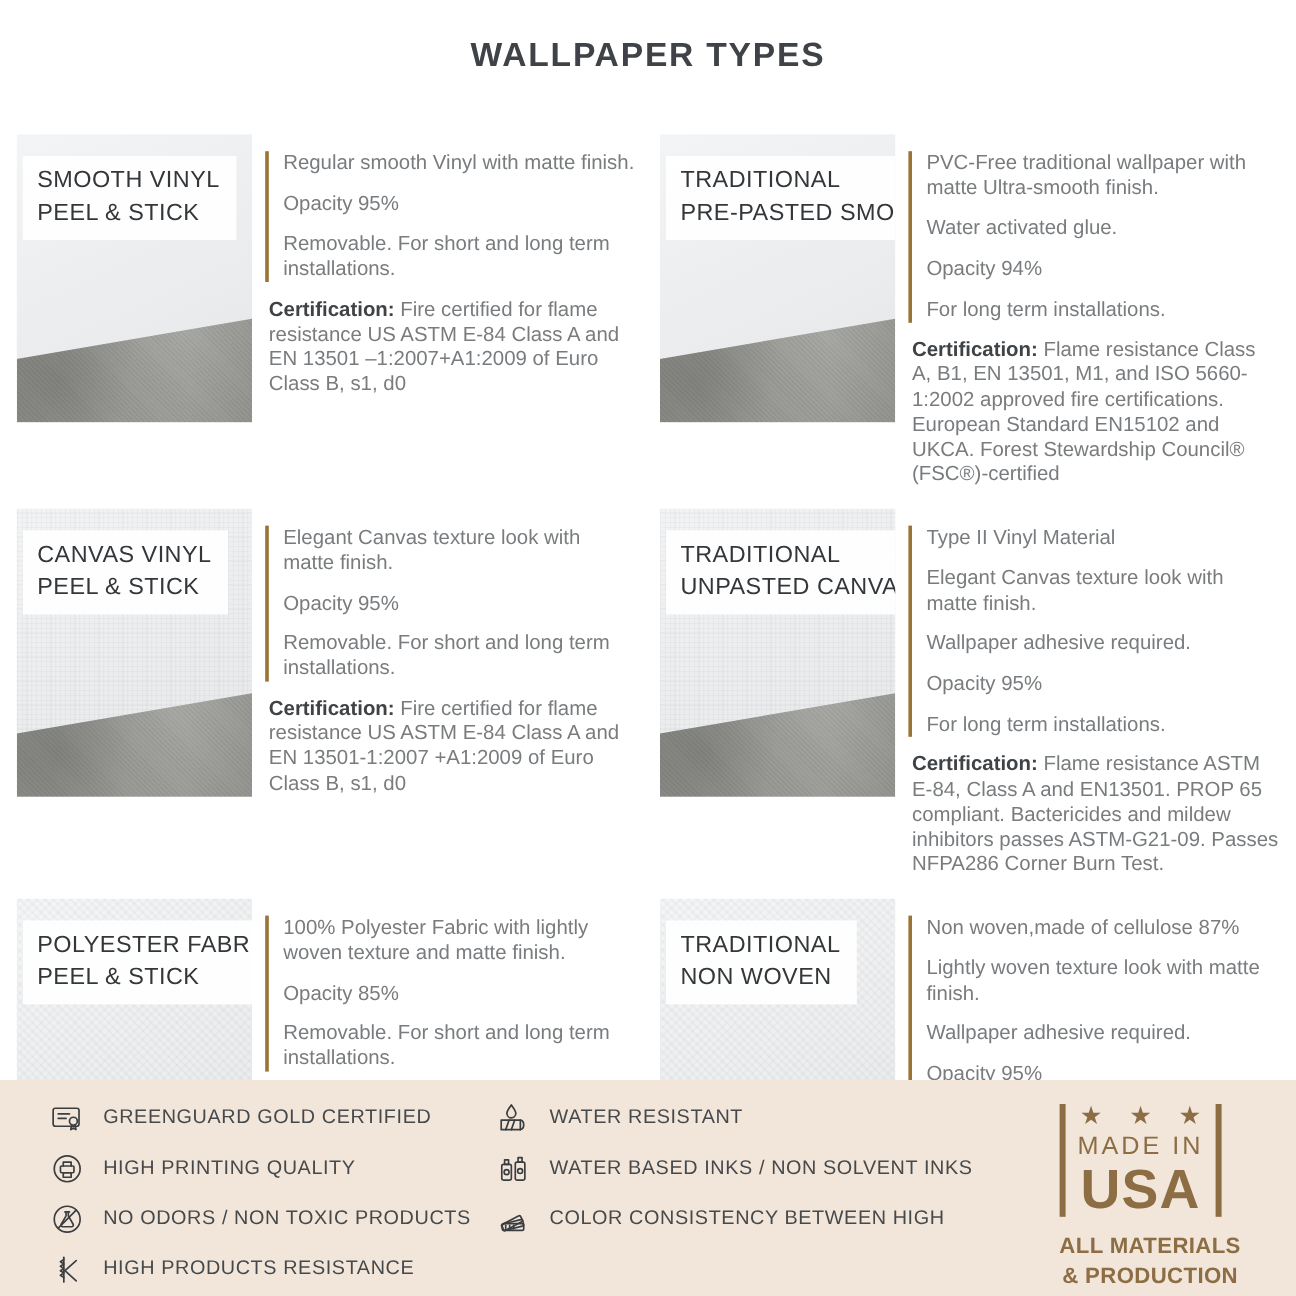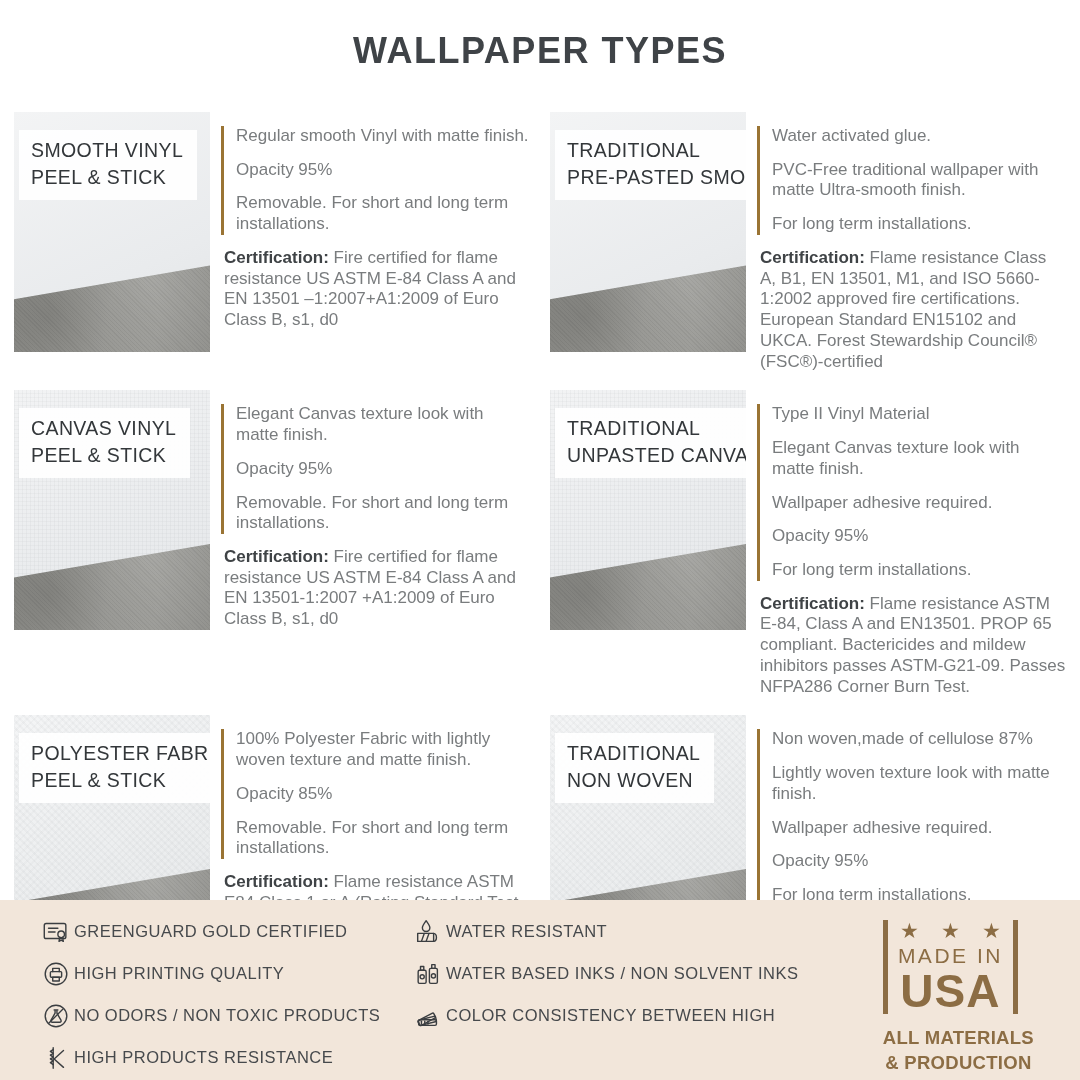--- a/index.html
+++ b/index.html
@@ -3,21 +3,21 @@
 <meta charset="utf-8">
 <style>
   * { box-sizing: border-box; }
   html,body { margin:0; padding:0; background:#ffffff; }
   .page {
     position:relative; width:1080px; height:1080px; background:#ffffff;
     font-family:"Liberation Sans", sans-serif; overflow:hidden;
   }
   .page-title {
     margin:0; padding-top:30px; text-align:center;
-    font-size:36px; font-weight:600; letter-spacing:1.5px; color:#3f4347;
+    font-size:28px; font-weight:600; letter-spacing:1.5px; color:#3f4347;
   }
   .grid {
     position:absolute; top:112px; left:14px; width:1052px;
     display:grid; grid-template-columns:1fr 1fr; column-gap:20px; row-gap:18px;
   }
   .panel { display:flex; gap:11px; min-height:240px; }
   .swatch {
     position:relative; flex:none; width:196px; height:240px; overflow:hidden;
     background:linear-gradient(155deg,#f3f4f5 0%,#e9ebed 65%,#e2e4e6 100%);
   }
@@ -64,21 +64,21 @@
   .cert strong { color:#3f4346; font-weight:700; }
   .cert .cert-body { white-space:pre-line; }
 
   .footer {
     position:absolute; left:0; top:900px; width:1080px; height:180px;
     background:#f2e6da; display:flex; padding:16px 0 0 40px;
   }
   .feature-col { display:flex; flex-direction:column; gap:11px; }
   .feature-col.left { width:372px; }
   .feature-col.middle { width:430px; }
-  .feature { display:flex; align-items:center; gap:2px; height:31px; }
+  .feature { display:flex; align-items:center; gap:14px; height:31px; }
   .feature .icon { width:32px; height:32px; flex:none; display:flex; align-items:center; justify-content:center; }
   .feature .icon svg { stroke:#3b3e41; fill:none; stroke-width:1.5; stroke-linecap:round; stroke-linejoin:round; }
   .feature .flabel { font-size:16.5px; color:#46494c; letter-spacing:0.5px; white-space:nowrap; }
 
   .badge-col { margin-left:auto; margin-right:46px; text-align:center; color:#8c6d44; padding-top:4px; }
   .usa-box {
     display:inline-block; border-left:5px solid #8c6d44; border-right:5px solid #8c6d44;
     padding:0 10px; line-height:1;
   }
   .stars { display:flex; justify-content:space-between; font-size:21px; padding:0 2px; }
@@ -119,22 +119,23 @@
     <section class="panel">
       <div class="swatch texture-smooth">
         <div class="floor"></div>
         <div class="sample-label">
           <span>TRADITIONAL</span>
           <span>PRE-PASTED SMOOTH</span>
         </div>
       </div>
       <div class="info">
         <div class="desc-block">
+          <p>PVC-Free traditional wallpaper with matte Ultra-smooth finish.</p>
           <p>Water activated glue.</p>
-          <p>PVC-Free traditional wallpaper with matte Ultra-smooth finish.</p>
+          <p>Opacity 94%</p>
           <p>For long term installations.</p>
         </div>
         <p class="cert">
           <strong>Certification:</strong>
           <span class="cert-body">Flame resistance Class A, B1, EN 13501, M1, and ISO 5660-1:2002 approved fire certifications. European Standard EN15102 and UKCA. Forest Stewardship Council® (FSC®)-certified</span>
         </p>
       </div>
     </section>
 
     <section class="panel">

